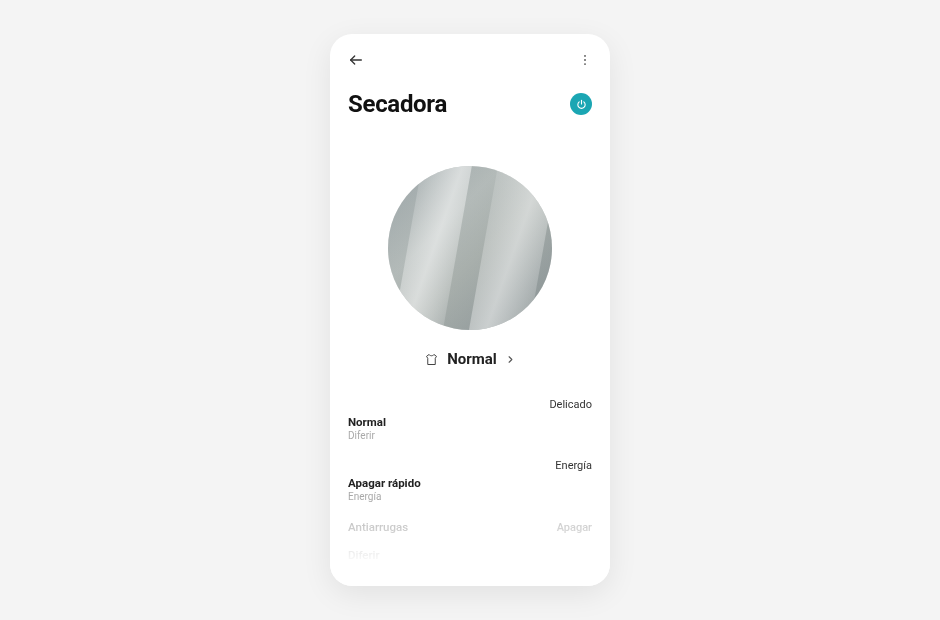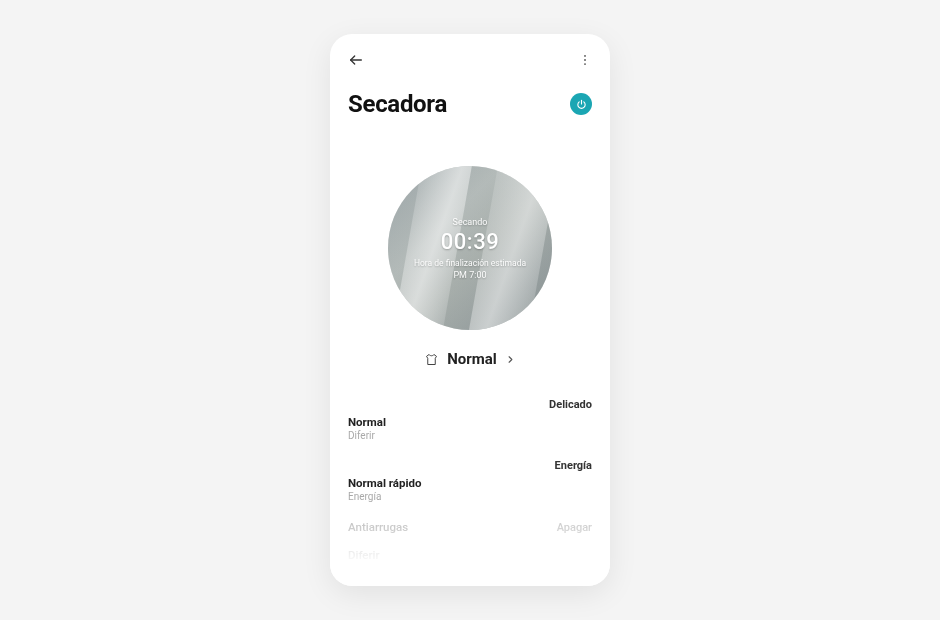--- a/index.html
+++ b/index.html
@@ -114,21 +114,21 @@
     color: #222;
   }
   .mode-icon, .chevron-icon { display: flex; align-items: center; }
 
   .options {
     margin-top: 30px;
   }
   .opt-right {
     text-align: right;
     font-size: 11px;
-    font-weight: 700;
+    font-weight: 400;
     color: #333;
     margin-bottom: 4px;
   }
   .opt-row {
     margin-bottom: 18px;
   }
   .opt-title {
     font-size: 11.5px;
     font-weight: 700;
     color: #222;
@@ -179,26 +179,20 @@
           <line x1="12" y1="3" x2="12" y2="11"></line>
           <path d="M7 6.2a8 8 0 1 0 10 0"></path>
         </svg>
       </span>
     </div>
   </div>
 
   <div class="dial-wrap">
     <div class="dial">
       <div class="dial-bg"></div>
-      <div class="dial-text">
-        <div class="dial-status">Secando</div>
-        <div class="dial-time">00:39</div>
-        <div class="dial-sub">Hora de finalización estimada</div>
-        <div class="dial-eta">PM 7:00</div>
-      </div>
     </div>
   </div>
 
   <div class="mode-row">
     <span class="mode-icon">
       <svg width="15" height="15" viewBox="0 0 24 24" fill="none" stroke="#444" stroke-width="1.6" stroke-linejoin="round">
         <path d="M8 4 L4 7 L6 10 L6 20 L18 20 L18 10 L20 7 L16 4 C16 4 14.5 6 12 6 C9.5 6 8 4 8 4 Z"></path>
       </svg>
     </span>
     <span class="mode-label">Normal</span>
@@ -211,21 +205,21 @@
 
   <div class="options">
     <div class="opt-right">Delicado</div>
     <div class="opt-row">
       <div class="opt-title">Normal</div>
       <div class="opt-sub">Diferir</div>
     </div>
 
     <div class="opt-right energy">Energía</div>
     <div class="opt-row">
-      <div class="opt-title">Normal rápido</div>
+      <div class="opt-title">Apagar rápido</div>
       <div class="opt-sub">Energía</div>
     </div>
 
     <div class="opt-row" style="display:flex;justify-content:space-between;align-items:center;margin-bottom:14px;">
       <div class="opt-title faded">Antiarrugas</div>
       <div class="opt-right faded" style="margin:0;">Apagar</div>
     </div>
 
     <div class="opt-row">
       <div class="opt-title faded">Diferir</div>

